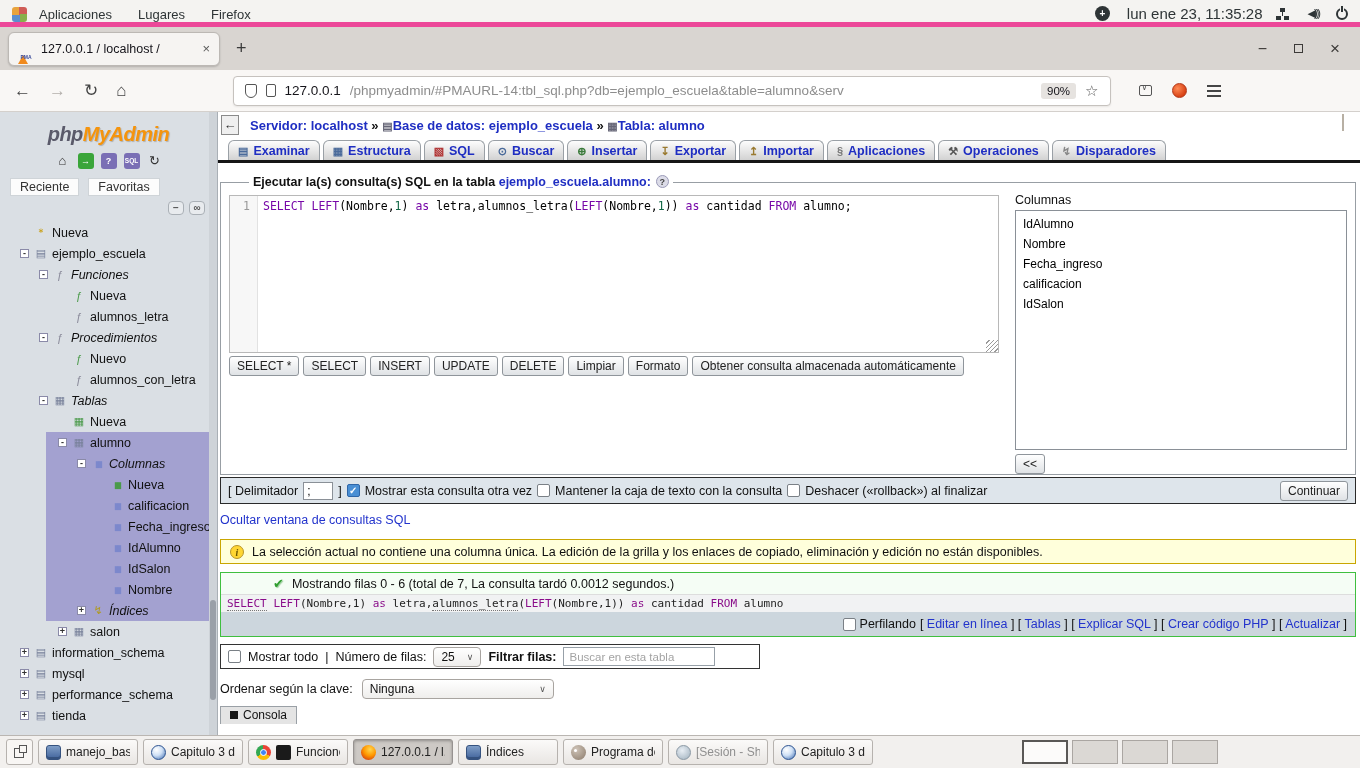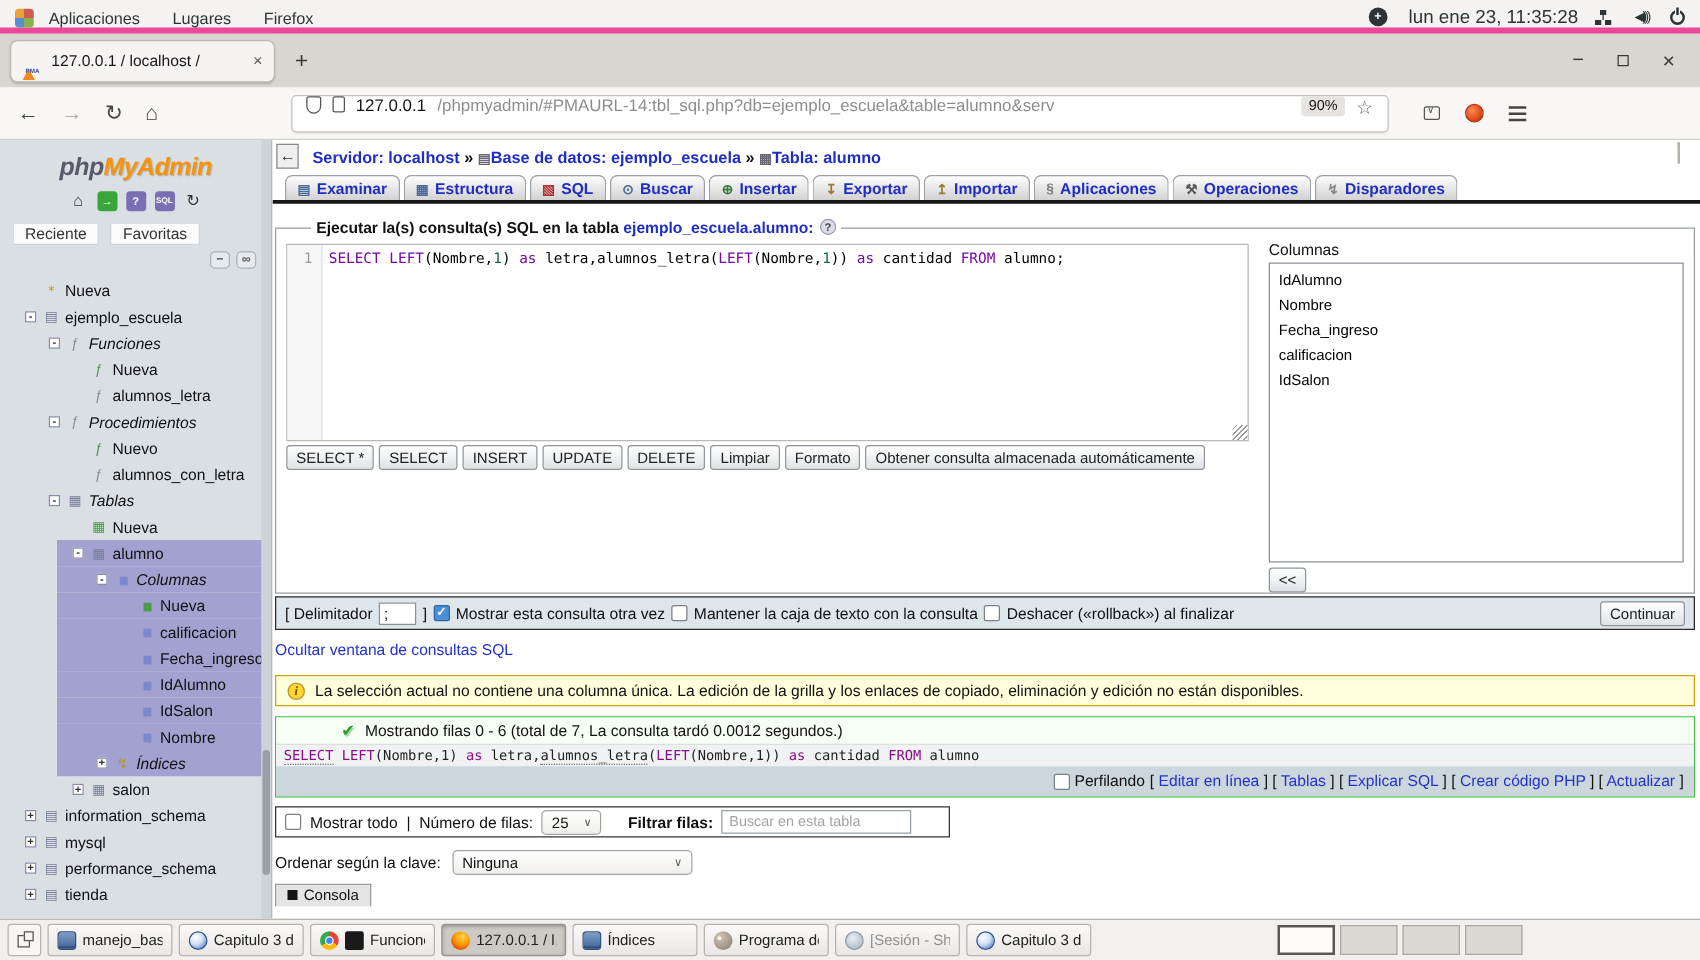--- a/index.html
+++ b/index.html
@@ -32,21 +32,21 @@
   .newtab{margin-left:16px;font-size:18px;color:#3a3a3a}
   .winctl{margin-left:auto;display:flex;gap:27px;align-items:center;padding-right:12px;color:#3c3a38}
   .wmin{font-size:16px}
   .wmax{width:9px;height:9px;border:1.5px solid #3c3a38}
   .wclose{font-size:17px}
 
   
   #urlrow{position:absolute;top:70px;left:0;right:0;height:42px;background:#f9f7f5;border-bottom:1px solid #d4d0cc;display:flex;align-items:center;padding:0 14px;gap:18px}
   .nav{font-size:17px;color:#454545}
   .nav.fwd{color:#b3afab}
-  .urlbox{width:878px;height:30px;margin-left:88px;background:#fff;border:1px solid #c6c2be;border-radius:4px;display:flex;align-items:flex-start;gap:9px;padding:0 11px;font-size:13.5px;box-shadow:0 1px 2px rgba(0,0,0,.07)}
+  .urlbox{width:878px;height:30px;margin-left:88px;background:#fff;border:1px solid #c6c2be;border-radius:4px;display:flex;align-items:center;gap:9px;padding:0 11px;font-size:13.5px;box-shadow:0 1px 2px rgba(0,0,0,.07)}
   .shield{width:12px;height:14px;border:1.5px solid #555;border-radius:2px 2px 6px 6px;flex:none}
   .pageico{width:10px;height:13px;border:1.5px solid #555;border-radius:2px;flex:none}
   .uhost{color:#15141a}
   .upath{color:#8d8d8d;flex:1;overflow:hidden;white-space:nowrap;mask-image:linear-gradient(to right,#000 88%,transparent)}
   .zbadge{background:#e6e3e0;border-radius:3px;padding:2px 6px;font-size:11.5px;color:#15141a;flex:none}
   .star{font-size:15px;color:#5a5a5a;flex:none}
   .rico{display:flex;gap:20px;margin-left:10px;align-items:center}
   .libico{width:13px;height:11px;border:1.5px solid #555;border-radius:2px;position:relative}
   .libico::after{content:"∨";position:absolute;top:-3px;left:2px;font-size:8px;color:#555}
   .extico{width:15px;height:15px;border-radius:50%;background:radial-gradient(circle at 35% 35%,#ff8a55,#d84315 70%);border:1px solid #b23616}
@@ -490,21 +490,21 @@
 
       <div class="ctrlbox">
         <span class="cb"></span>
         <span>Mostrar todo</span>
         <span>|</span>
         <span>Número de filas:</span>
         <span class="gtksel">
             <span>25</span>
             <span class="ar">∨</span>
           </span>
-        <span class="filterlbl" style="margin-left:14px">Filtrar filas:</span>
+        <span class="filterlbl" style="">Filtrar filas:</span>
         <input class="filterinput" placeholder="Buscar en esta tabla" style="">
       </div>
 
       <div class="sortrow">
         <span>Ordenar según la clave:</span>
         <span class="gtksel sortsel">
             <span>Ninguna</span>
             <span class="ar">∨</span>
           </span>
       </div>

